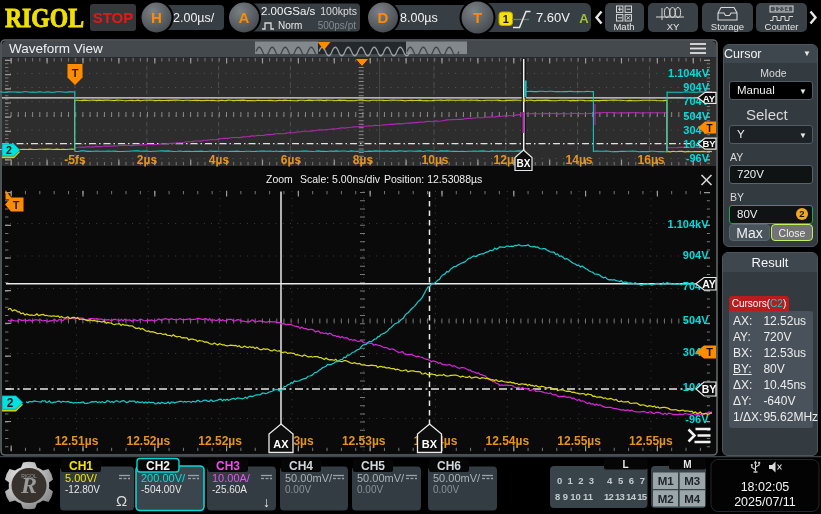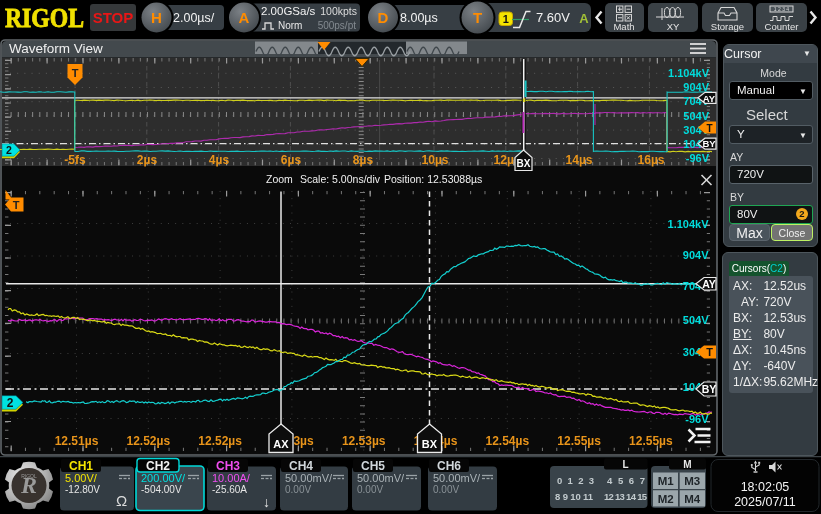--- a/index.html
+++ b/index.html
@@ -315,34 +315,35 @@
   <div style="color:#d8d8d8;font-size:10.5px;margin:7px 0 0 6px;">AY</div>
   <div style="margin:2px 4px 0 5px;height:17px;background:#101314;border:1px solid #59636a;border-radius:3px;color:#f0f0f0;font-size:11.5px;line-height:17px;padding-left:7px;">720V</div>
   <div style="color:#d8d8d8;font-size:10.5px;margin:7px 0 0 6px;">BY</div>
   <div style="margin:2px 4px 0 5px;height:17px;background:#101314;border:1px solid #1fa653;border-radius:3px;color:#f0f0f0;font-size:11.5px;line-height:17px;padding-left:7px;position:relative;">80V
     <span style="position:absolute;right:4px;top:2px;width:12px;height:12px;background:#f2a81d;border-radius:50%;color:#151515;font-size:9.5px;font-weight:bold;text-align:center;line-height:12.5px;">2</span>
   </div>
   <div style="position:absolute;left:5px;bottom:5px;width:41px;height:17px;background:#4a545c;border:1px solid #5a646c;border-radius:4px;color:#f0f0f0;font-size:14px;text-align:center;line-height:16px;box-sizing:border-box;">Max</div>
   <div style="position:absolute;right:4px;bottom:5px;width:42px;height:17px;background:#737373;border:1px solid #bef264;border-radius:4px;color:#f0f0f0;font-size:10.5px;text-align:center;line-height:16px;box-sizing:border-box;">Close</div>
 </div>
 <div class="abs" style="left:722px;top:252px;width:96px;height:204px;background:#333b41;border:1px solid #4d565c;border-radius:6px;box-sizing:border-box;">
-  <div style="margin:8px 0 0 6px;width:60px;height:15px;background:#14532d;border-radius:3px 3px 0 0;color:#fff;font-size:10px;line-height:15px;text-align:center;">Cursors(<span style="color:#00d2d2;">C2</span>)</div>
+  <div style="height:19px;background:#3f474e;border-radius:5px 5px 0 0;color:#f6f6f6;font-size:13px;text-align:center;line-height:19px;">Result</div>
+  <div style="margin:24px 0 0 6px;width:60px;height:15px;background:#b91c1c;border-radius:3px 3px 0 0;color:#fff;font-size:10px;line-height:15px;text-align:center;">Cursors(<span style="color:#00d2d2;">C2</span>)</div>
   <div style="margin:0 0 0 6px;width:84px;background:#49525a;border-radius:0 3px 3px 3px;padding:2px 0 3px 0;">
     <table style="border-collapse:collapse;width:100%;color:#ececec;font-size:12px;font-family:'Liberation Sans',sans-serif;white-space:nowrap;">
         <colgroup>
           <col style="width:30px">
           <col>
         </colgroup>
       <tbody>
           <tr>
             <td style="padding:0 0 0 4px;height:13.2px;">AX:</td>
             <td>12.52us</td>
           </tr>
       <tr>
-            <td style="padding:0 0 0 12px;height:13.2px;">AY:</td>
+            <td style="padding:0 0 0 4px;height:13.2px;">AY:</td>
             <td>720V</td>
           </tr>
       <tr>
             <td style="padding:0 0 0 4px;height:13.2px;">BX:</td>
             <td>12.53us</td>
           </tr>
       <tr>
             <td style="padding:0 0 0 4px;height:13.2px;text-decoration:underline;">BY:</td>
             <td>80V</td>
           </tr>

